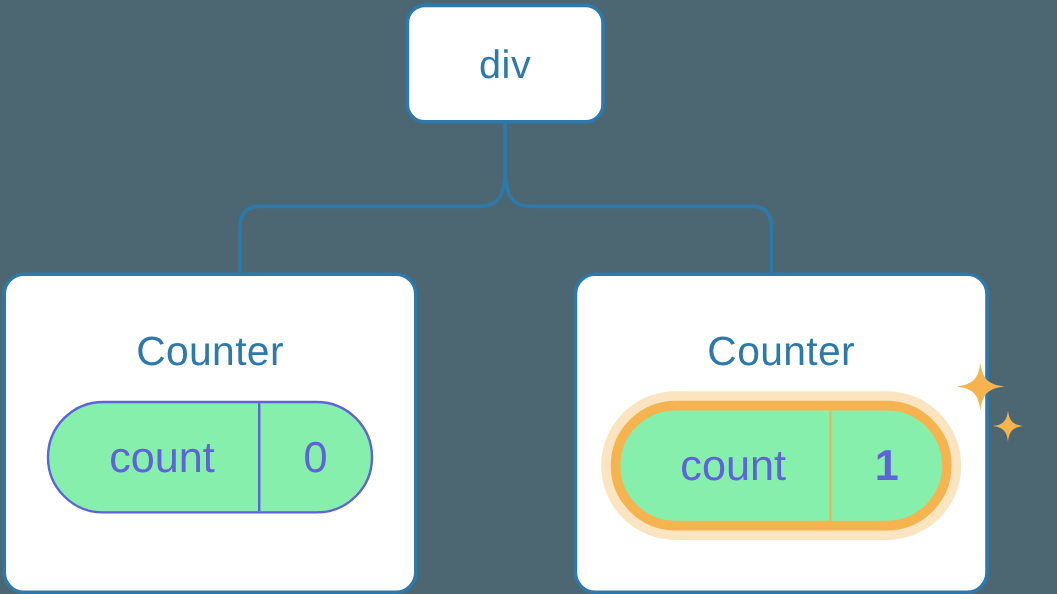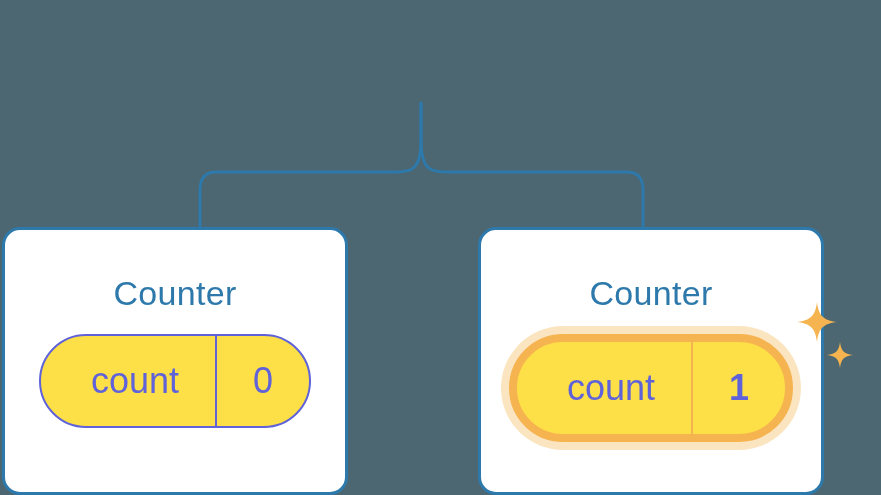--- a/index.html
+++ b/index.html
@@ -87,21 +87,21 @@
   }
 
   .state-pill {
     position: relative;
     display: flex;
     align-items: stretch;
     box-sizing: border-box;
     height: 94px;
     border: 2px solid #5f62d8;
     border-radius: 47px;
-    background: #fde047;
+    background: #86efac;
     z-index: 2;
   }
 
   .pill-key, .pill-value {
     display: flex;
     align-items: center;
     justify-content: center;
     box-sizing: border-box;
     font-size: 36px;
     color: #5f62d8;
@@ -164,20 +164,23 @@
              L 216 172
              C 205 172 200 178 200 190
              L 200 227" stroke="#2e79ab" stroke-width="3" fill="none" stroke-linecap="round" stroke-linejoin="round"></path>
     <path d="M 421 103 L 421 140
              C 421 170 431 172 446 172
              L 627 172
              C 638 172 643 178 643 190
              L 643 227" stroke="#2e79ab" stroke-width="3" fill="none" stroke-linecap="round" stroke-linejoin="round"></path>
   </svg>
 
+  <div class="node" id="node-div">
+    <div class="node-title">div</div>
+  </div>
 
   <div class="node component-node" id="node-counter-left">
     <div class="node-title">Counter</div>
 
     <div class="state-pill-wrap">
       <div class="state-pill">
         <div class="pill-key">count</div>
         <div class="pill-value">0</div>
       </div>
     </div>

